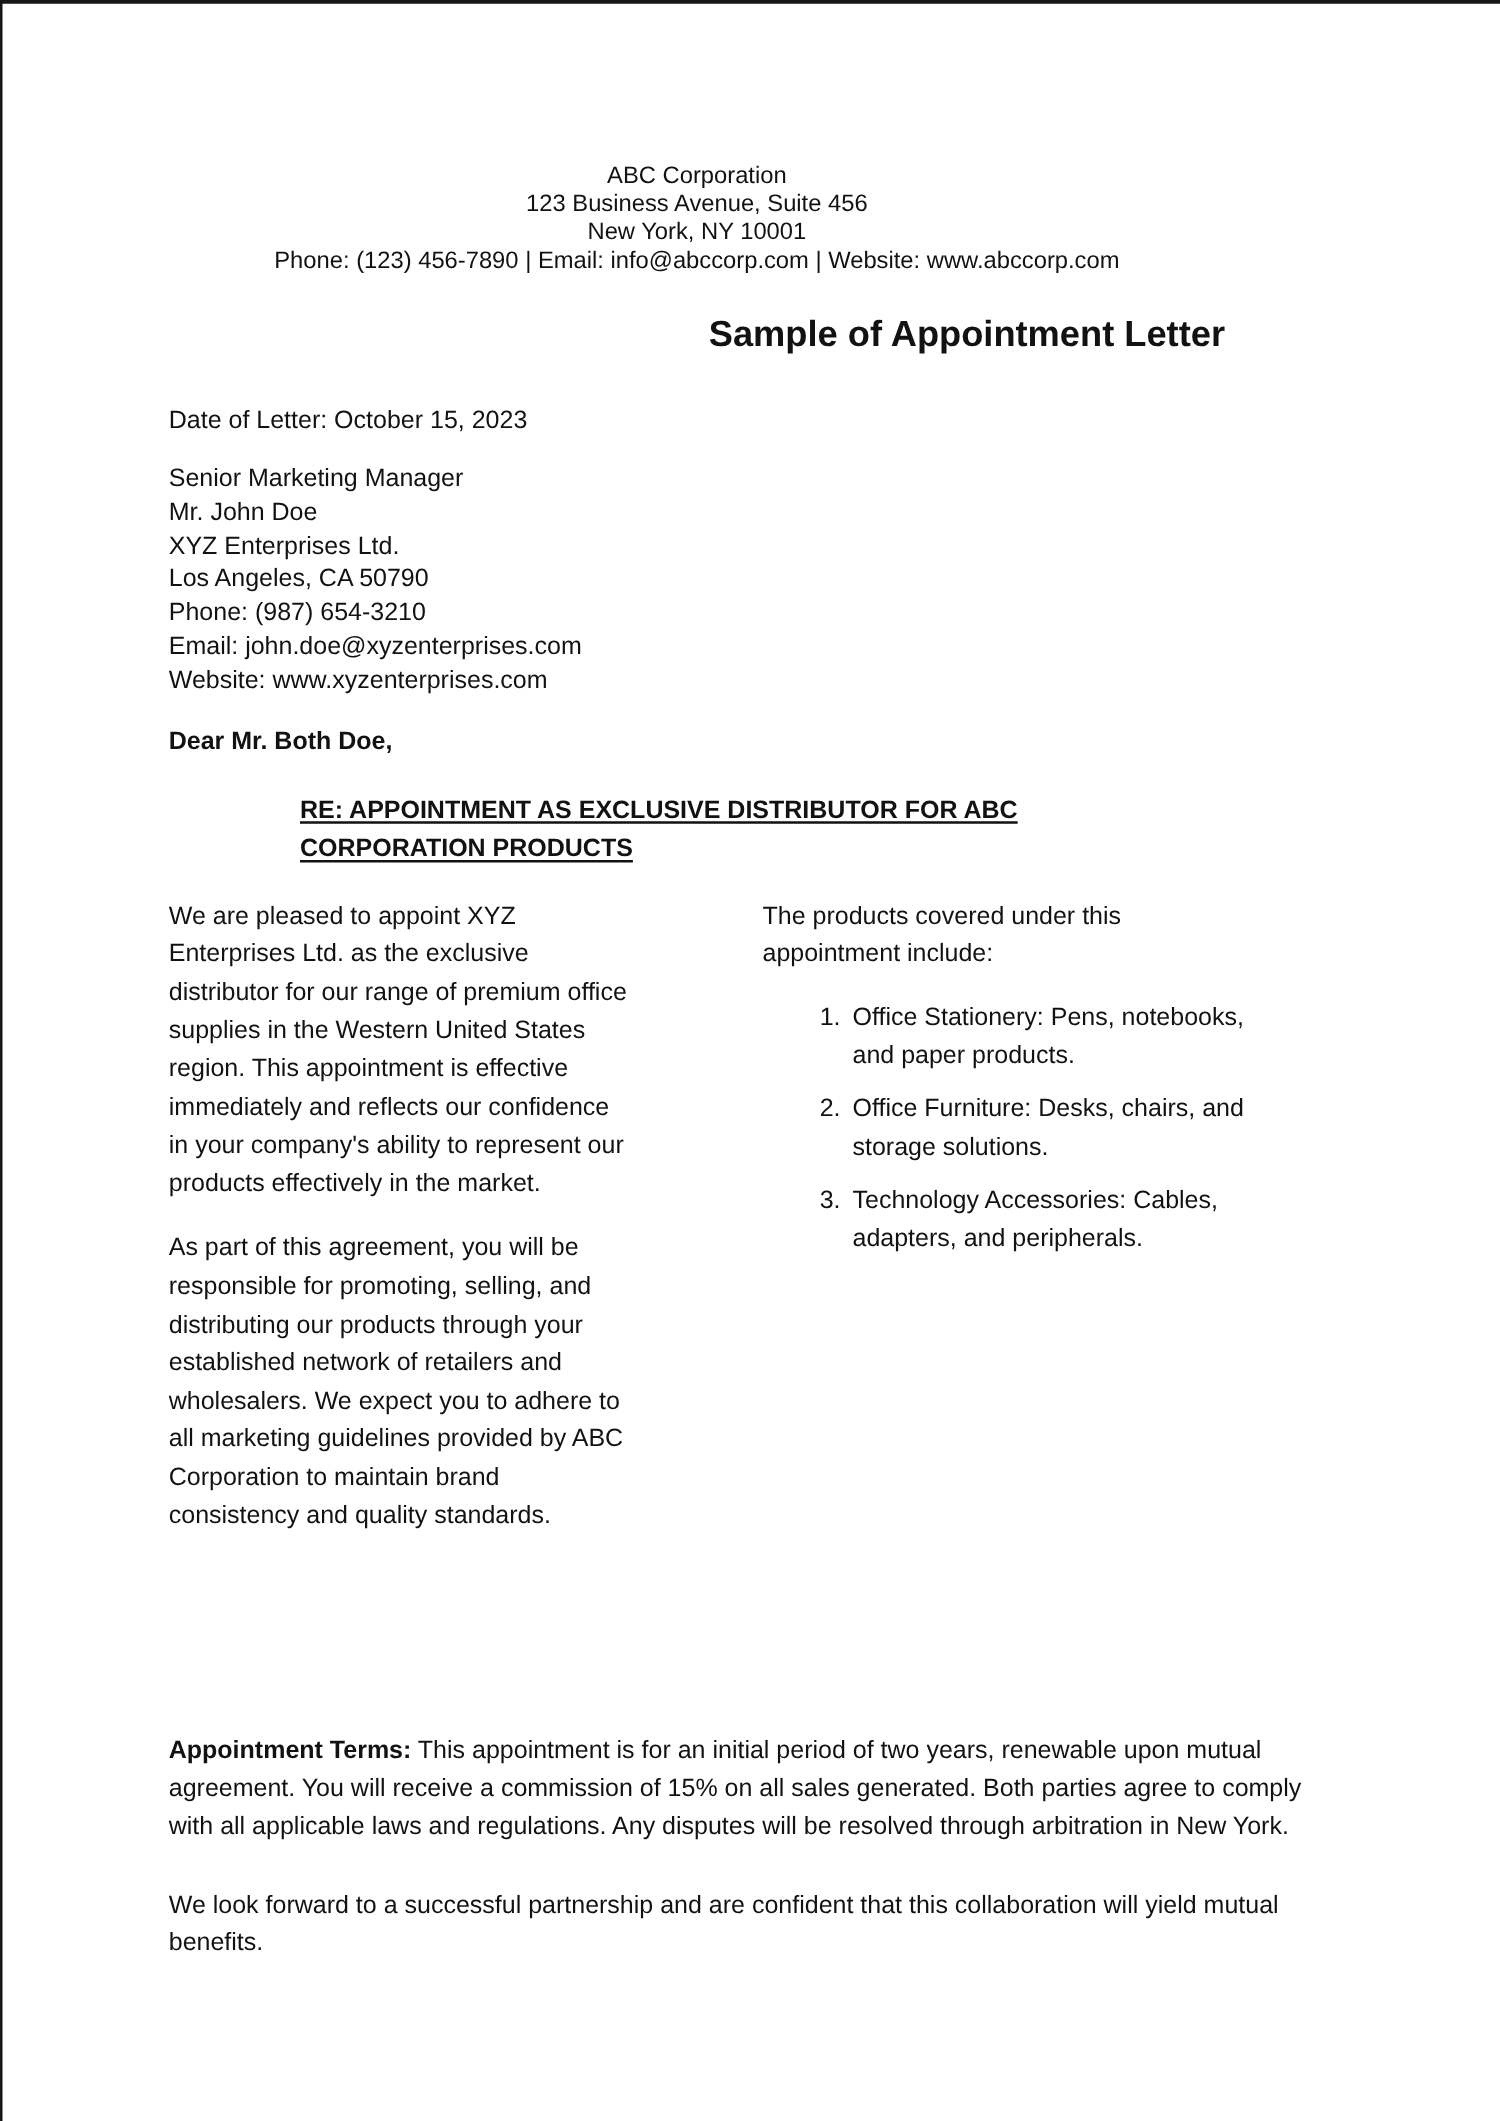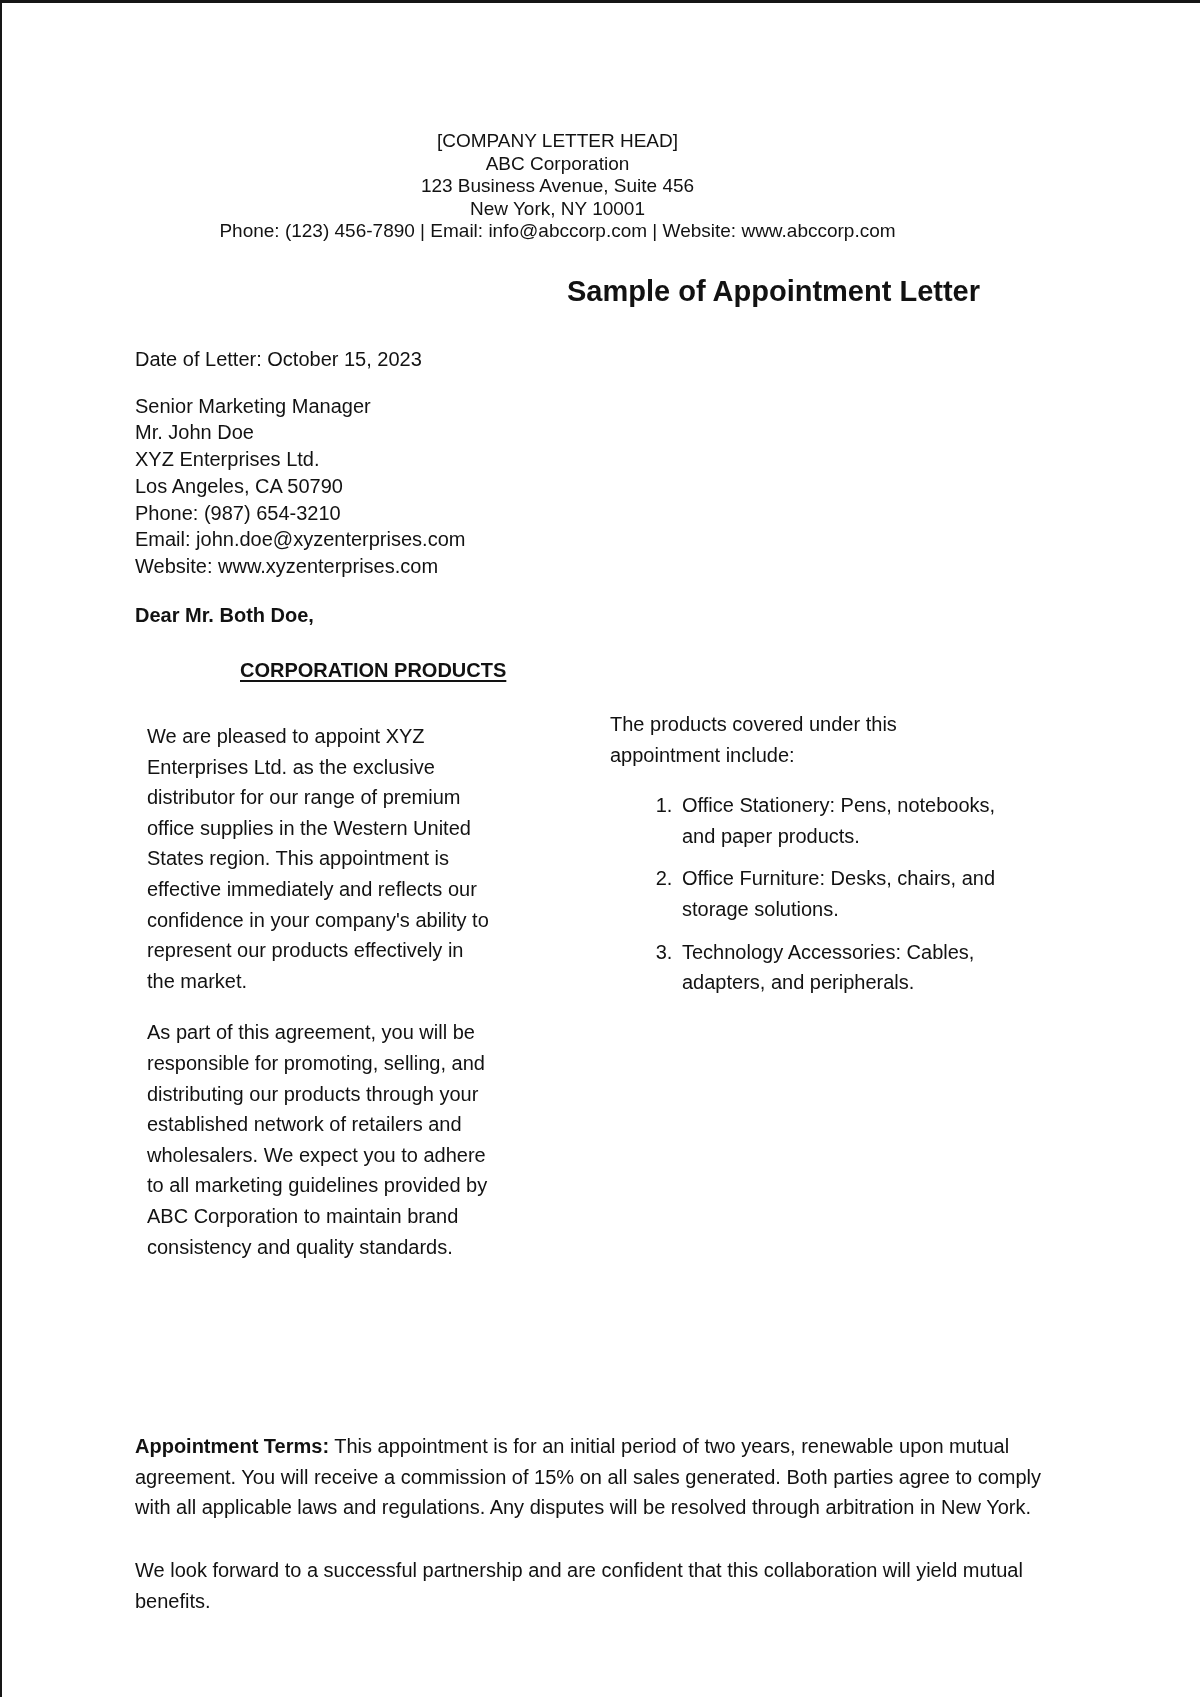--- a/index.html
+++ b/index.html
@@ -69,21 +69,21 @@
   }
   .columns {
     display: flex;
     margin-top: 23px;
   }
   .col-left {
     width: 372px;
     font-size: 20px;
     line-height: 30.6px;
   }
-  .col-left p { margin: 12px; }
+  .col-left p { margin: 0; }
   .col-left p + p { margin-top: 21px; }
   .col-right {
     margin-left: 103px;
     width: 400px;
     font-size: 20px;
     line-height: 30.6px;
   }
   .col-right .list-intro { margin: 0; }
   .product-list {
     margin: 20px 0 0 0;
@@ -104,21 +104,20 @@
     font-size: 20px;
     line-height: 30.6px;
   }
 </style>
 </head>
 <body>
 
 <div class="page">
 
   <div class="letterhead">
-    <div>[COMPANY LETTER HEAD]</div>
     <div>ABC Corporation</div>
     <div>123 Business Avenue, Suite 456</div>
     <div>New York, NY 10001</div>
     <div>Phone: (123) 456-7890 | Email: info@abccorp.com | Website: www.abccorp.com</div>
   </div>
 
   <div class="doc-title">Sample of Appointment Letter</div>
 
   <div class="content">
 
@@ -130,20 +129,21 @@
       <div>XYZ Enterprises Ltd.</div>
       <div>Los Angeles, CA 50790</div>
       <div>Phone: (987) 654-3210</div>
       <div>Email: john.doe@xyzenterprises.com</div>
       <div>Website: www.xyzenterprises.com</div>
     </div>
 
     <div class="salutation">Dear Mr. Both Doe,</div>
 
     <div class="subject-heading">
+      <div class="subject-line">RE: APPOINTMENT AS EXCLUSIVE DISTRIBUTOR FOR ABC</div>
       <div class="subject-line">CORPORATION PRODUCTS</div>
     </div>
 
     <div class="columns">
       <div class="col-left">
         <p>We are pleased to appoint XYZ Enterprises Ltd. as the exclusive distributor for our range of premium office supplies in the Western United States region. This appointment is effective immediately and reflects our confidence in your company's ability to represent our products effectively in the market.</p>
         <p>As part of this agreement, you will be responsible for promoting, selling, and distributing our products through your established network of retailers and wholesalers. We expect you to adhere to all marketing guidelines provided by ABC Corporation to maintain brand consistency and quality standards.</p>
       </div>
       <div class="col-right">
         <p class="list-intro">The products covered under this appointment include:</p>

